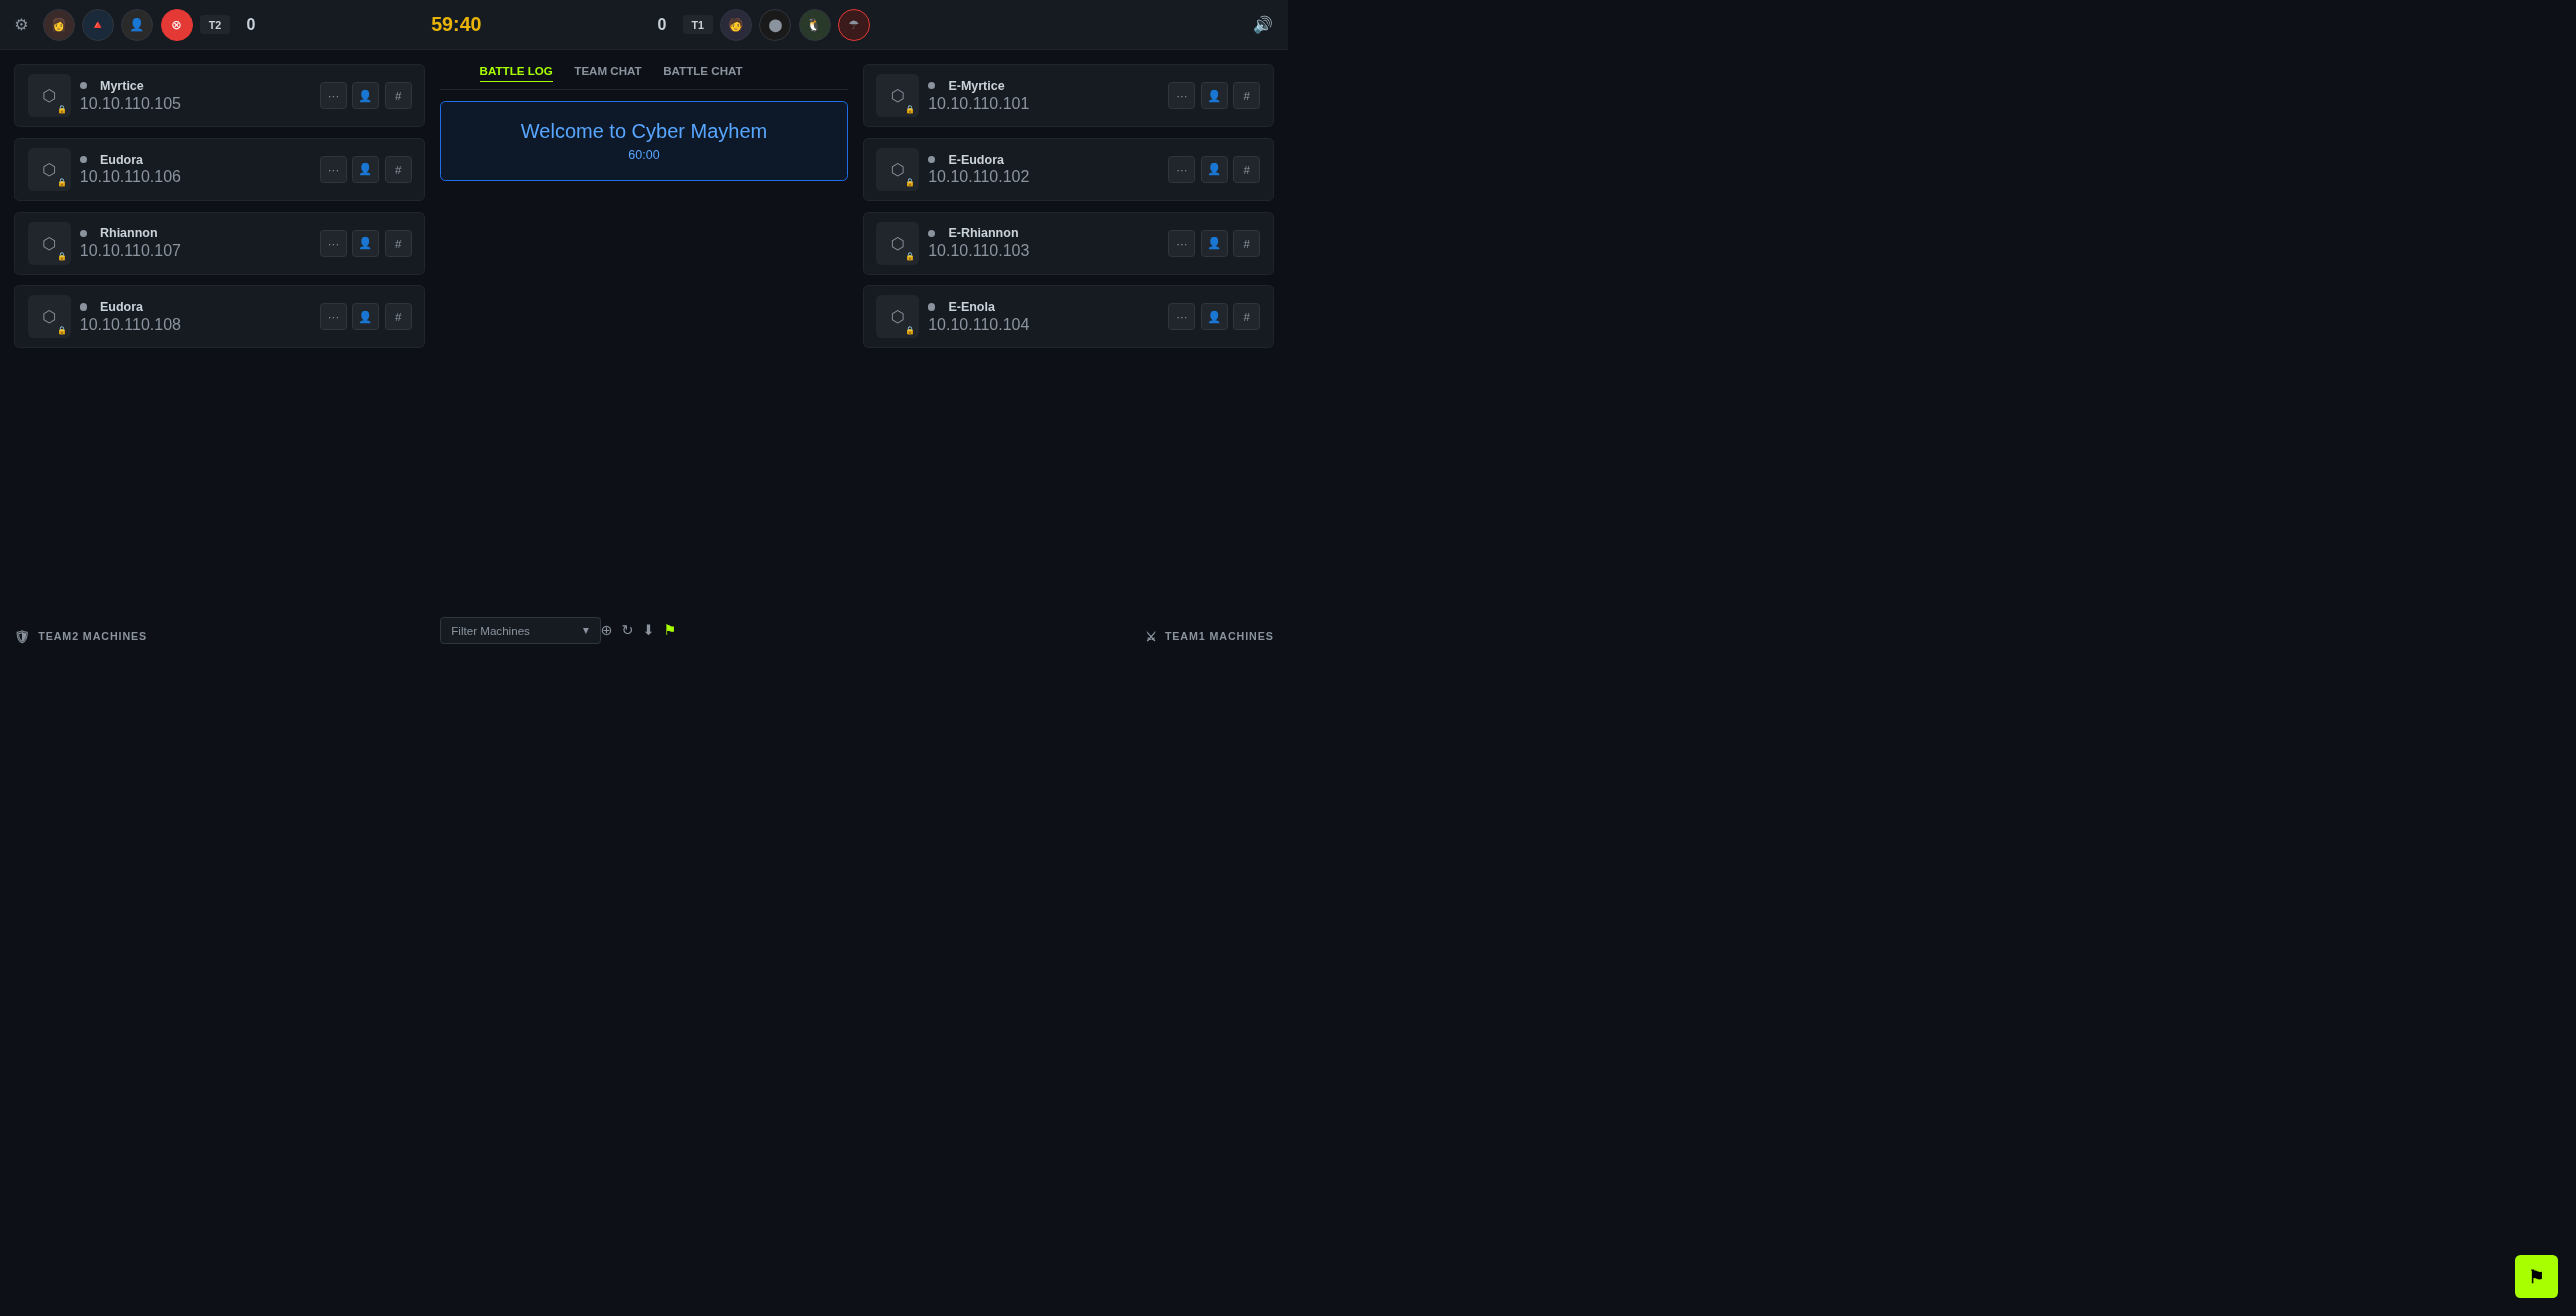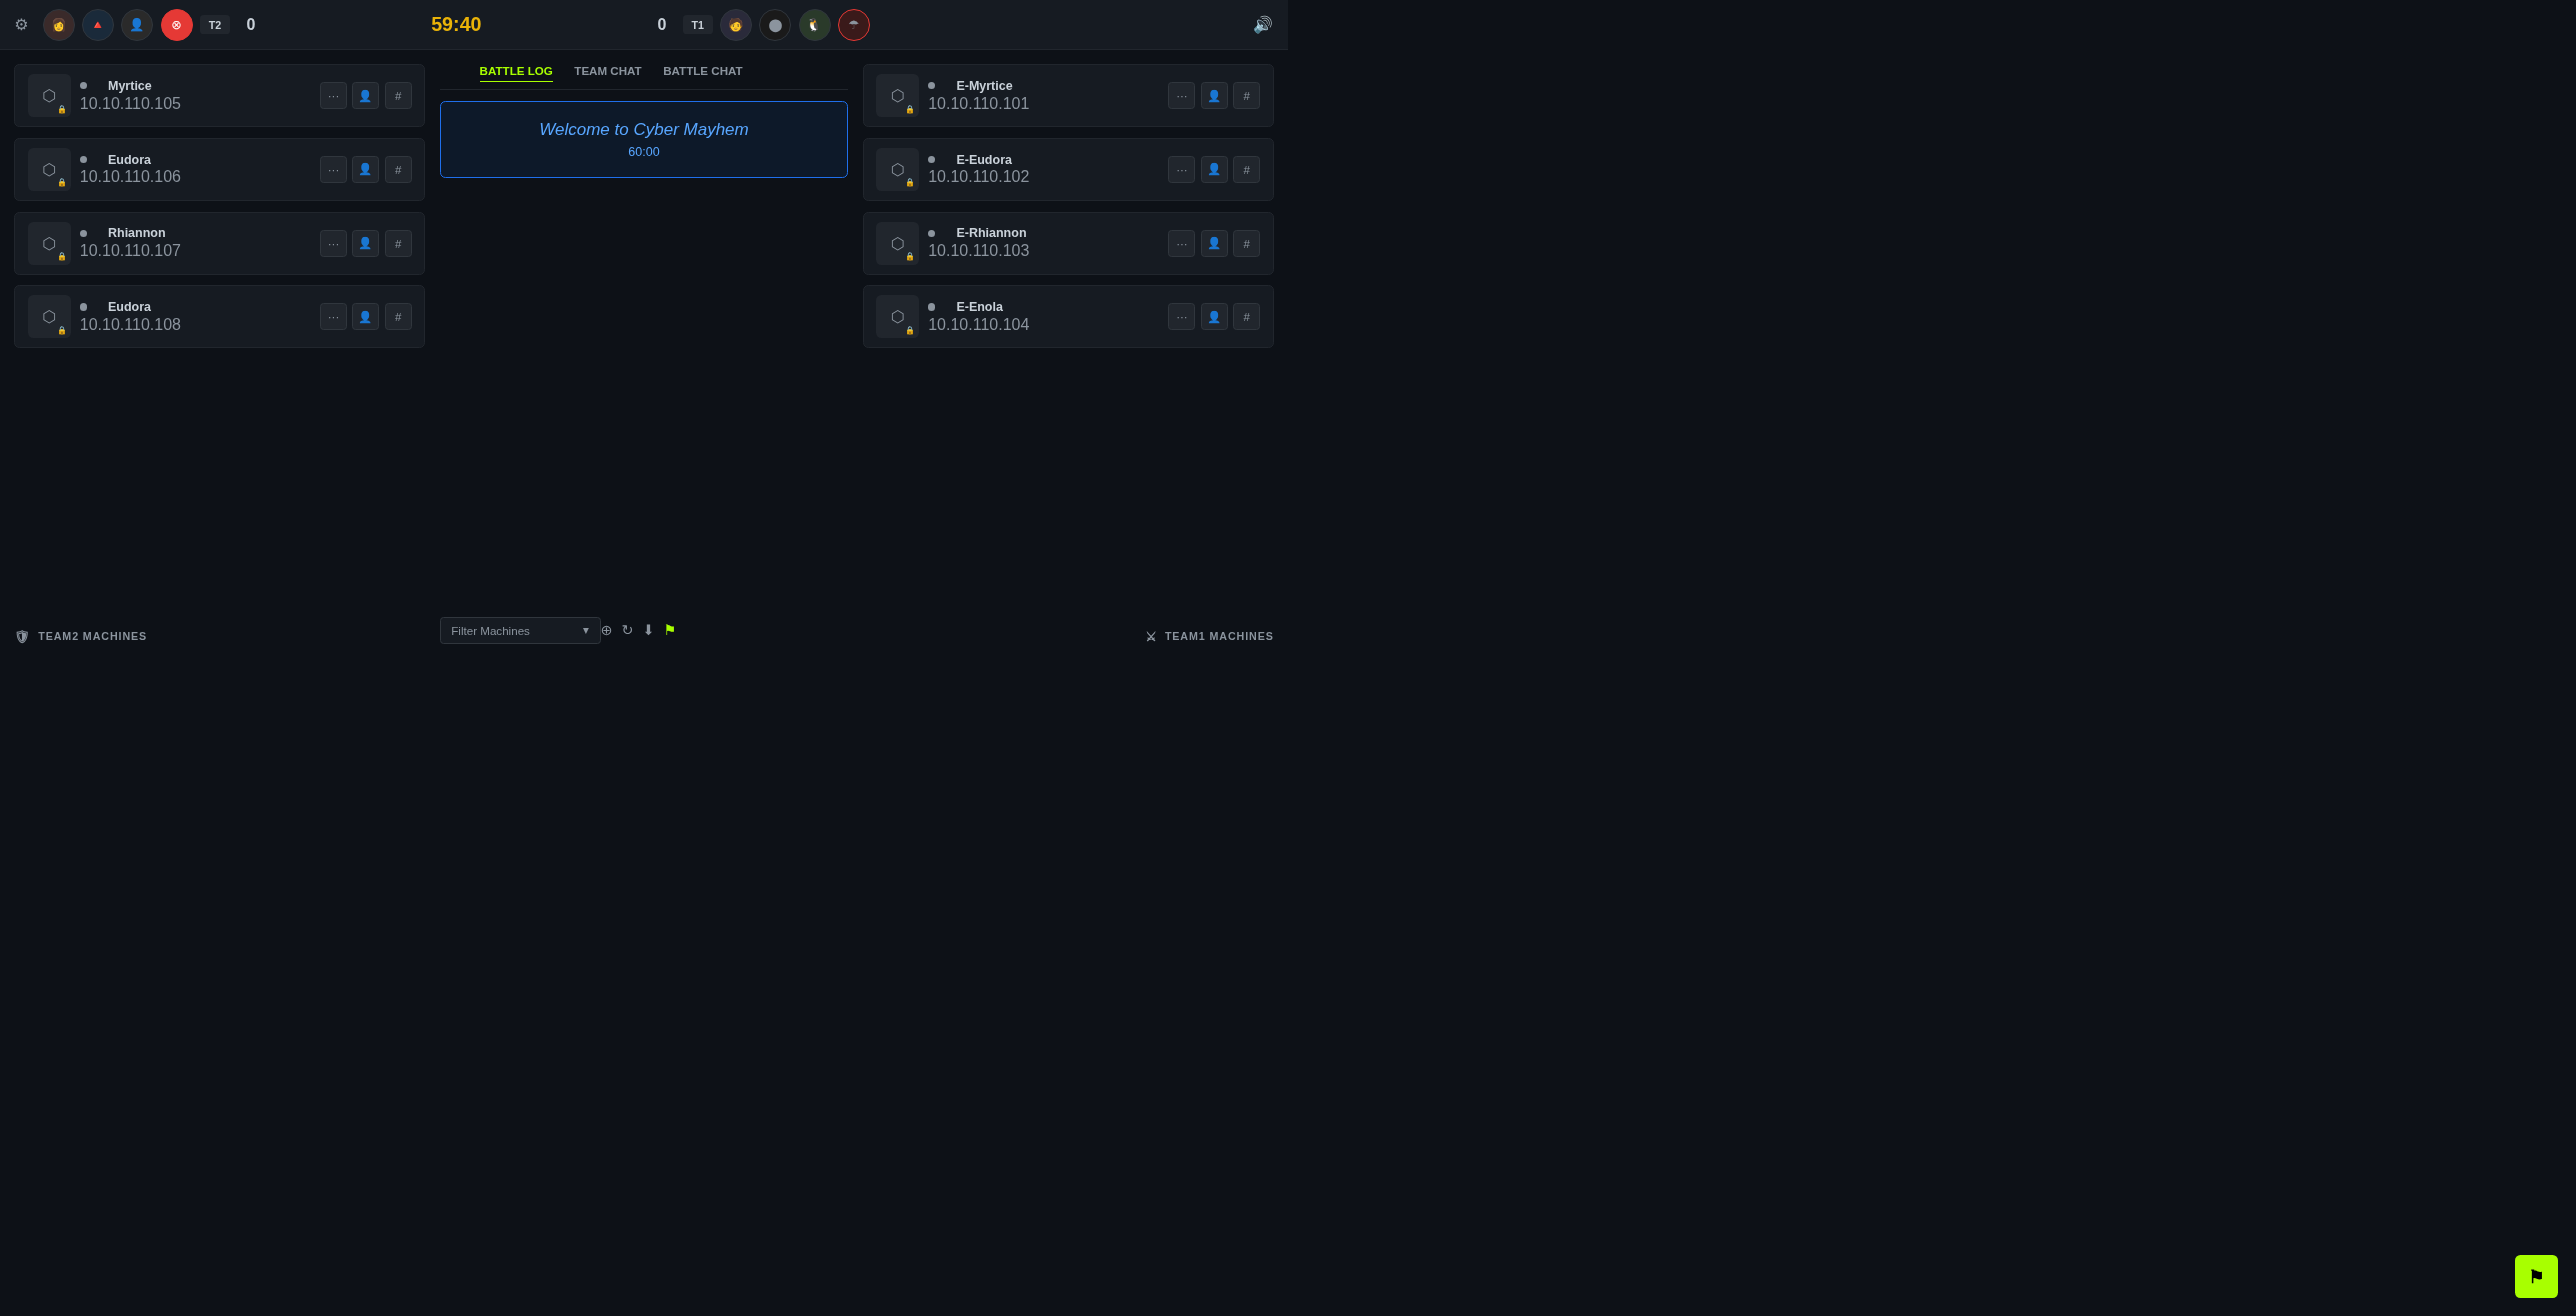--- a/index.html
+++ b/index.html
@@ -148,21 +148,21 @@
     }
     .machine-info {
       flex: 1;
     }
     .machine-name {
       font-size: 12.5px;
       font-weight: 600;
       color: #c9d1d9;
       display: flex;
       align-items: center;
-      gap: 21px;
+      gap: 13px;
       text-align: center;
     }
     .status-dot {
       width: 7.2px;
       height: 7.2px;
       border-radius: 50%;
       background: #8b949e;
       display: inline-block;
     }
     .machine-ip {
@@ -213,24 +213,23 @@
     
     .log-entry {
       border: 0.9px solid #1f6feb;
       border-radius: 5.4px;
       padding: 18px;
       text-align: center;
       margin-bottom: 9px;
       background: #0d1929;
     }
     .log-entry .log-message {
-      font-size: 17px;
+      font-size: 20px;
       color: #58a6ff;
       margin-bottom: 5.4px;
-      font-style: italic;
     }
     .log-entry .log-time {
       font-size: 12.5px;
       color: #58a6ff;
     }
 
     
     .team-machines-label {
       display: flex;
       align-items: center;

